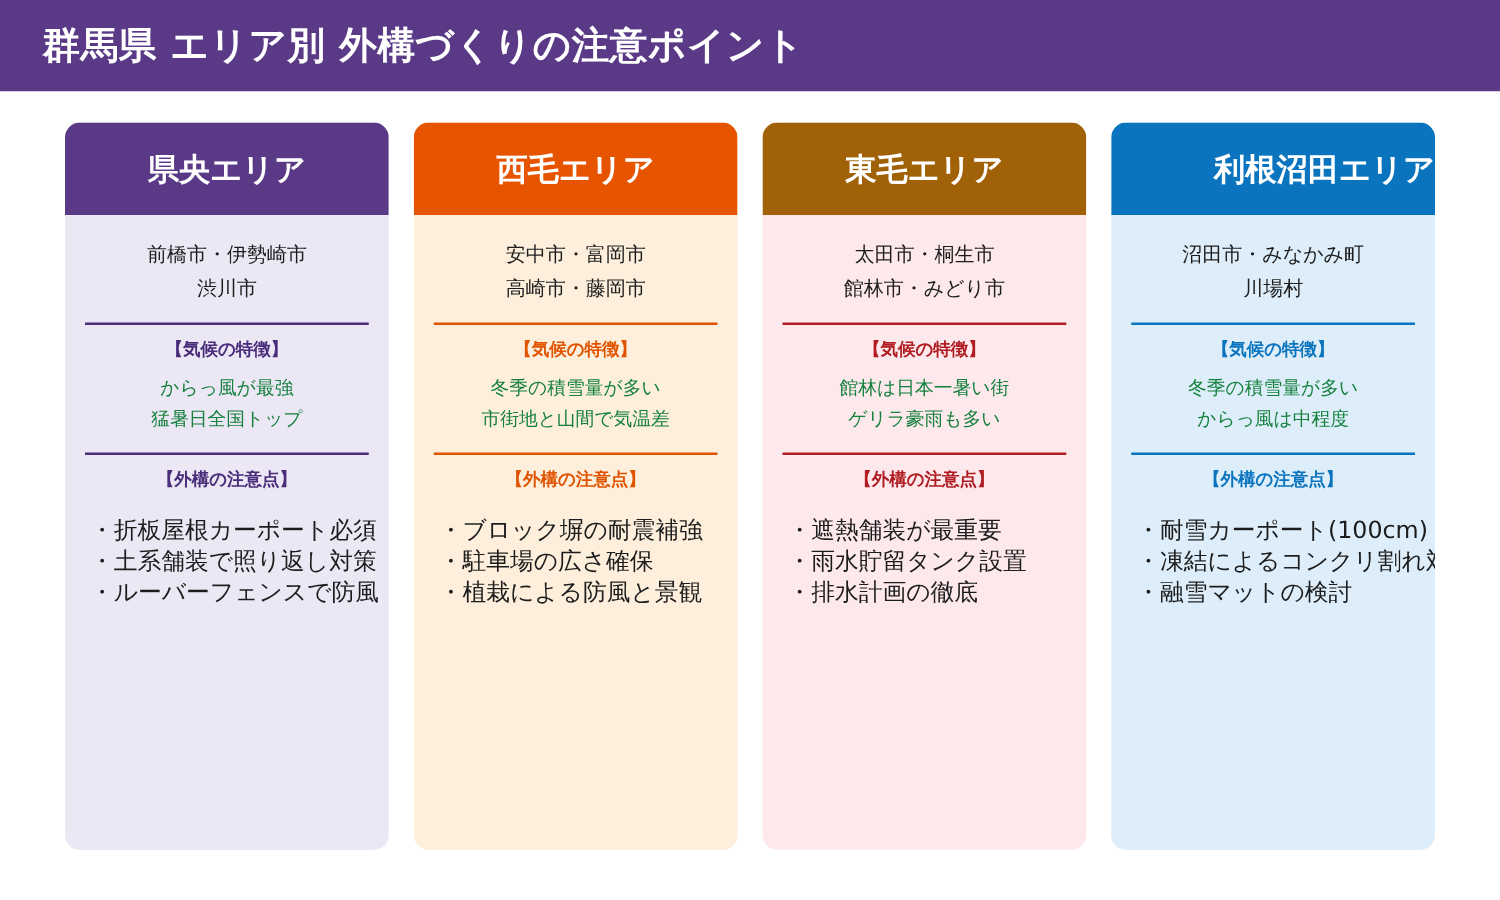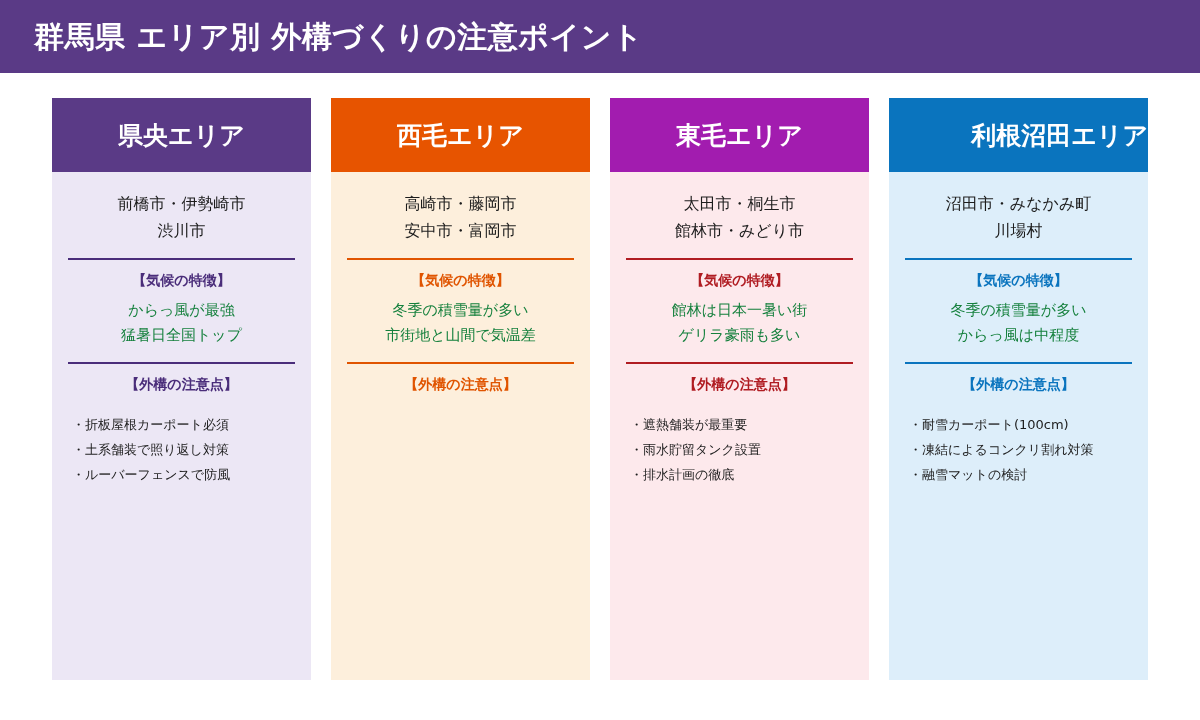--- a/index.html
+++ b/index.html
@@ -46,21 +46,21 @@
     left: 52px;
     top: 98px;
     width: 1096px;
     height: 582px;
     display: flex;
     gap: 20px;
   }
 
   .card {
     flex: 1 1 0;
-    border-radius: 0;
+    border-radius: 12px;
     overflow: hidden;
     display: flex;
     flex-direction: column;
   }
 
   .card-header {
     height: 74px;
     display: flex;
     align-items: center;
     justify-content: center;
@@ -109,21 +109,21 @@
     line-height: 25px;
     color: #15803d;
   }
   .section-lines .line { display: block; white-space: nowrap; }
 
   .tips {
     margin-top: 10px;
     padding-left: 4px;
   }
   .tip {
-    font-size: 13px;
+    font-size: 19px;
     line-height: 25px;
     color: #1c1c1c;
     white-space: nowrap;
     text-align: left;
   }
 </style>
 </head>
 <body>
 
 <div id="page">
@@ -157,36 +157,41 @@
           </div>
     </div>
   </div>
 
   <div class="card" style="background: rgb(253, 239, 220);">
     <div class="card-header" style="background: rgb(231, 84, 0);">
       <div class="card-header-title">西毛エリア</div>
     </div>
     <div class="card-body">
       <div class="cities">
+            <span class="line">安中市・富岡市</span>
             <span class="line">高崎市・藤岡市</span>
-            <span class="line">安中市・富岡市</span>
           </div>
       <div class="divider" style="background: rgb(224, 84, 0);"></div>
       <div class="section-label" style="color: rgb(224, 84, 0);">【気候の特徴】</div>
       <div class="section-lines">
             <span class="line">冬季の積雪量が多い</span>
             <span class="line">市街地と山間で気温差</span>
           </div>
       <div class="divider" style="background: rgb(224, 84, 0);"></div>
       <div class="section-label" style="color: rgb(224, 84, 0);">【外構の注意点】</div>
+      <div class="tips">
+            <div class="tip">・ブロック塀の耐震補強</div>
+            <div class="tip">・駐車場の広さ確保</div>
+            <div class="tip">・植栽による防風と景観</div>
+          </div>
     </div>
   </div>
 
   <div class="card" style="background: rgb(253, 233, 236);">
-    <div class="card-header" style="background: #a21caf;">
+    <div class="card-header" style="background: #a16207;">
       <div class="card-header-title">東毛エリア</div>
     </div>
     <div class="card-body">
       <div class="cities">
             <span class="line">太田市・桐生市</span>
             <span class="line">館林市・みどり市</span>
           </div>
       <div class="divider" style="background: rgb(176, 28, 34);"></div>
       <div class="section-label" style="color: rgb(176, 28, 34);">【気候の特徴】</div>
       <div class="section-lines">

